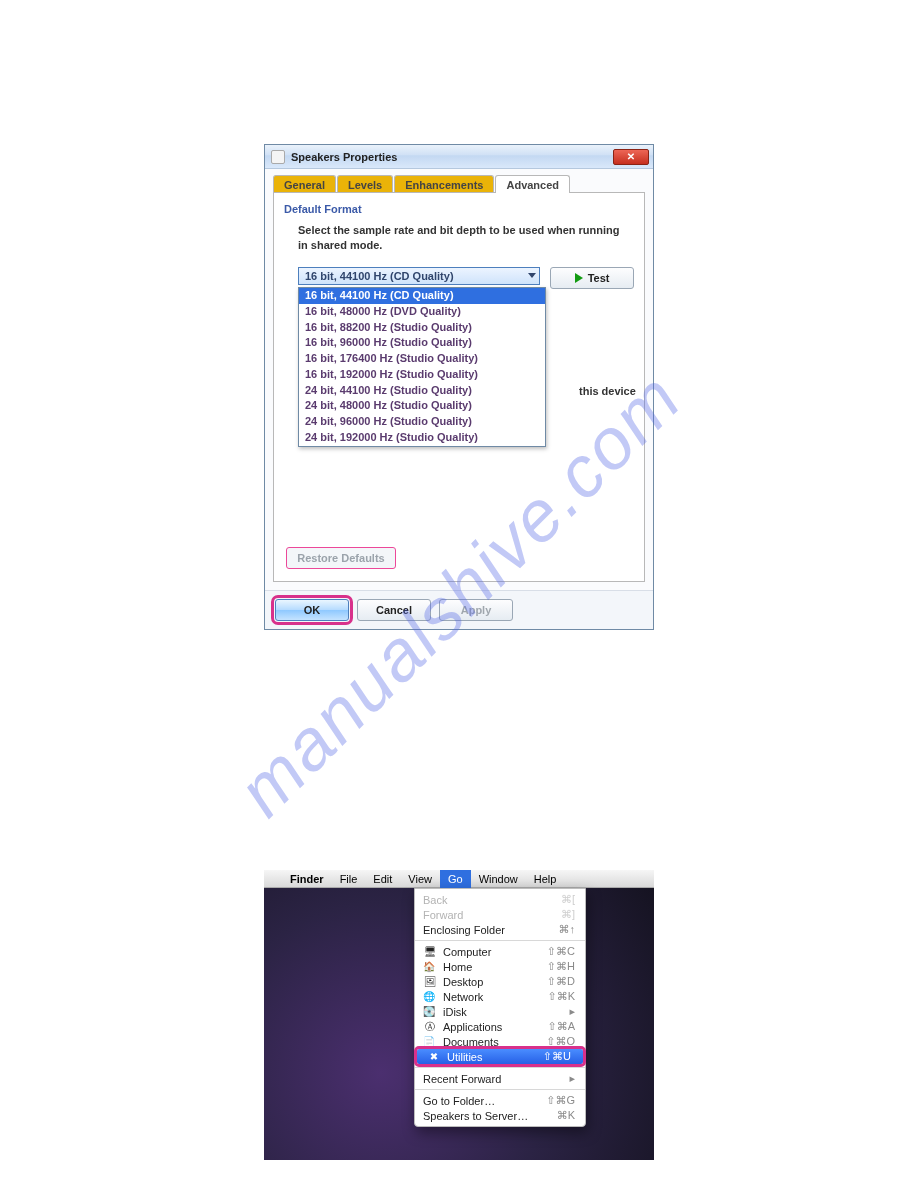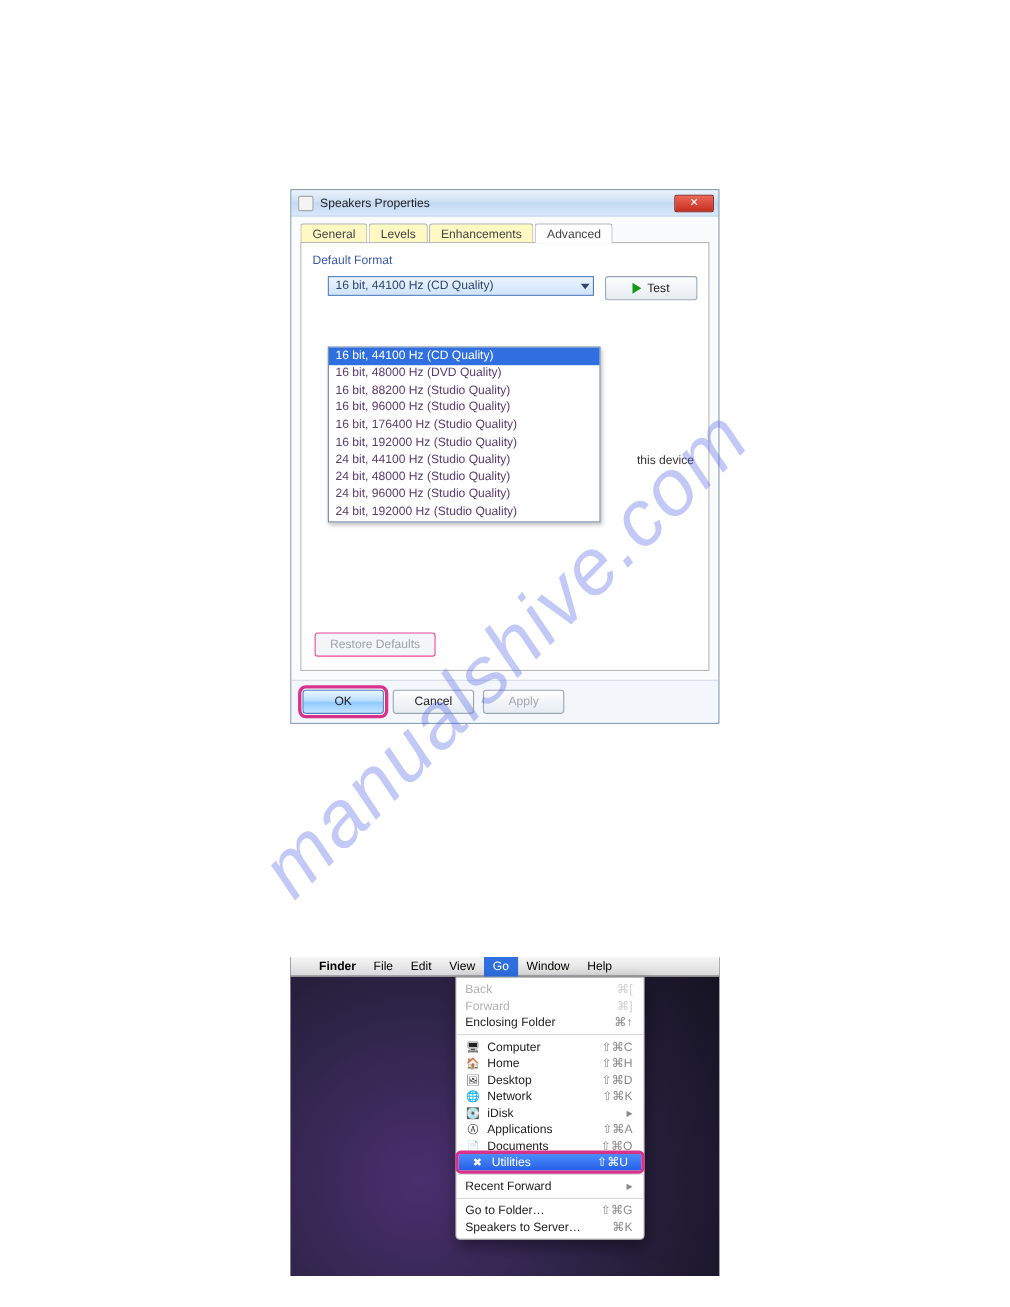--- a/index.html
+++ b/index.html
@@ -22,25 +22,26 @@
     pointer-events: none;
     font-style: italic;
     z-index: 100;
     letter-spacing: 2px;
   }
 
   
   .win-dialog {
     position: absolute;
     left: 264px;
-    top: 172px;
+    top: 144px;
     width: 390px;
     border: 1px solid #6f8aa5;
     background: #f3f6fa;
     font-size: 11px;
+    font-weight: bold;
   }
   .win-title {
     height: 24px;
     background: linear-gradient(#eaf2fb, #cfe0f5 45%, #c3d8f2 46%, #d9e8fa);
     display: flex;
     align-items: center;
     justify-content: space-between;
     padding: 0 4px 0 6px;
     border-bottom: 1px solid #b5c8de;
   }
@@ -55,21 +56,21 @@
     font-size: 10px;
     text-align: center;
     line-height: 13px;
   }
   .win-body { padding: 6px 8px 8px; background: #fafbfd; }
   .tabs { display:flex; gap:1px; margin-bottom:-1px; }
   .tab {
     padding: 3px 10px 2px;
     border:1px solid #b8b8b8;
     border-bottom: none;
-    background: #fef9c3;
+    background: #eab308;
     border-radius: 3px 3px 0 0;
     color: #444;
     font-size: 11px;
   }
   .tab.active { background: #fff; position: relative; z-index: 2; }
   .tab-pane {
     border:1px solid #b8b8b8;
     background:#fff;
     padding: 10px 10px 14px;
     position: relative;
@@ -200,20 +201,21 @@
   </div>
   <div class="win-body">
     <div class="tabs">
       <div class="tab">General</div>
       <div class="tab">Levels</div>
       <div class="tab">Enhancements</div>
       <div class="tab active">Advanced</div>
     </div>
     <div class="tab-pane">
       <div class="group-label">Default Format</div>
+      <div class="group-desc">Select the sample rate and bit depth to be used when running in shared mode.</div>
       <div class="format-row">
         <div class="combo">
           <span>16 bit, 44100 Hz (CD Quality)</span>
           <span class="arrow"></span>
         </div>
         <div class="test-btn">
           <span class="play-tri"></span>
           <span>Test</span>
         </div>
       </div>

